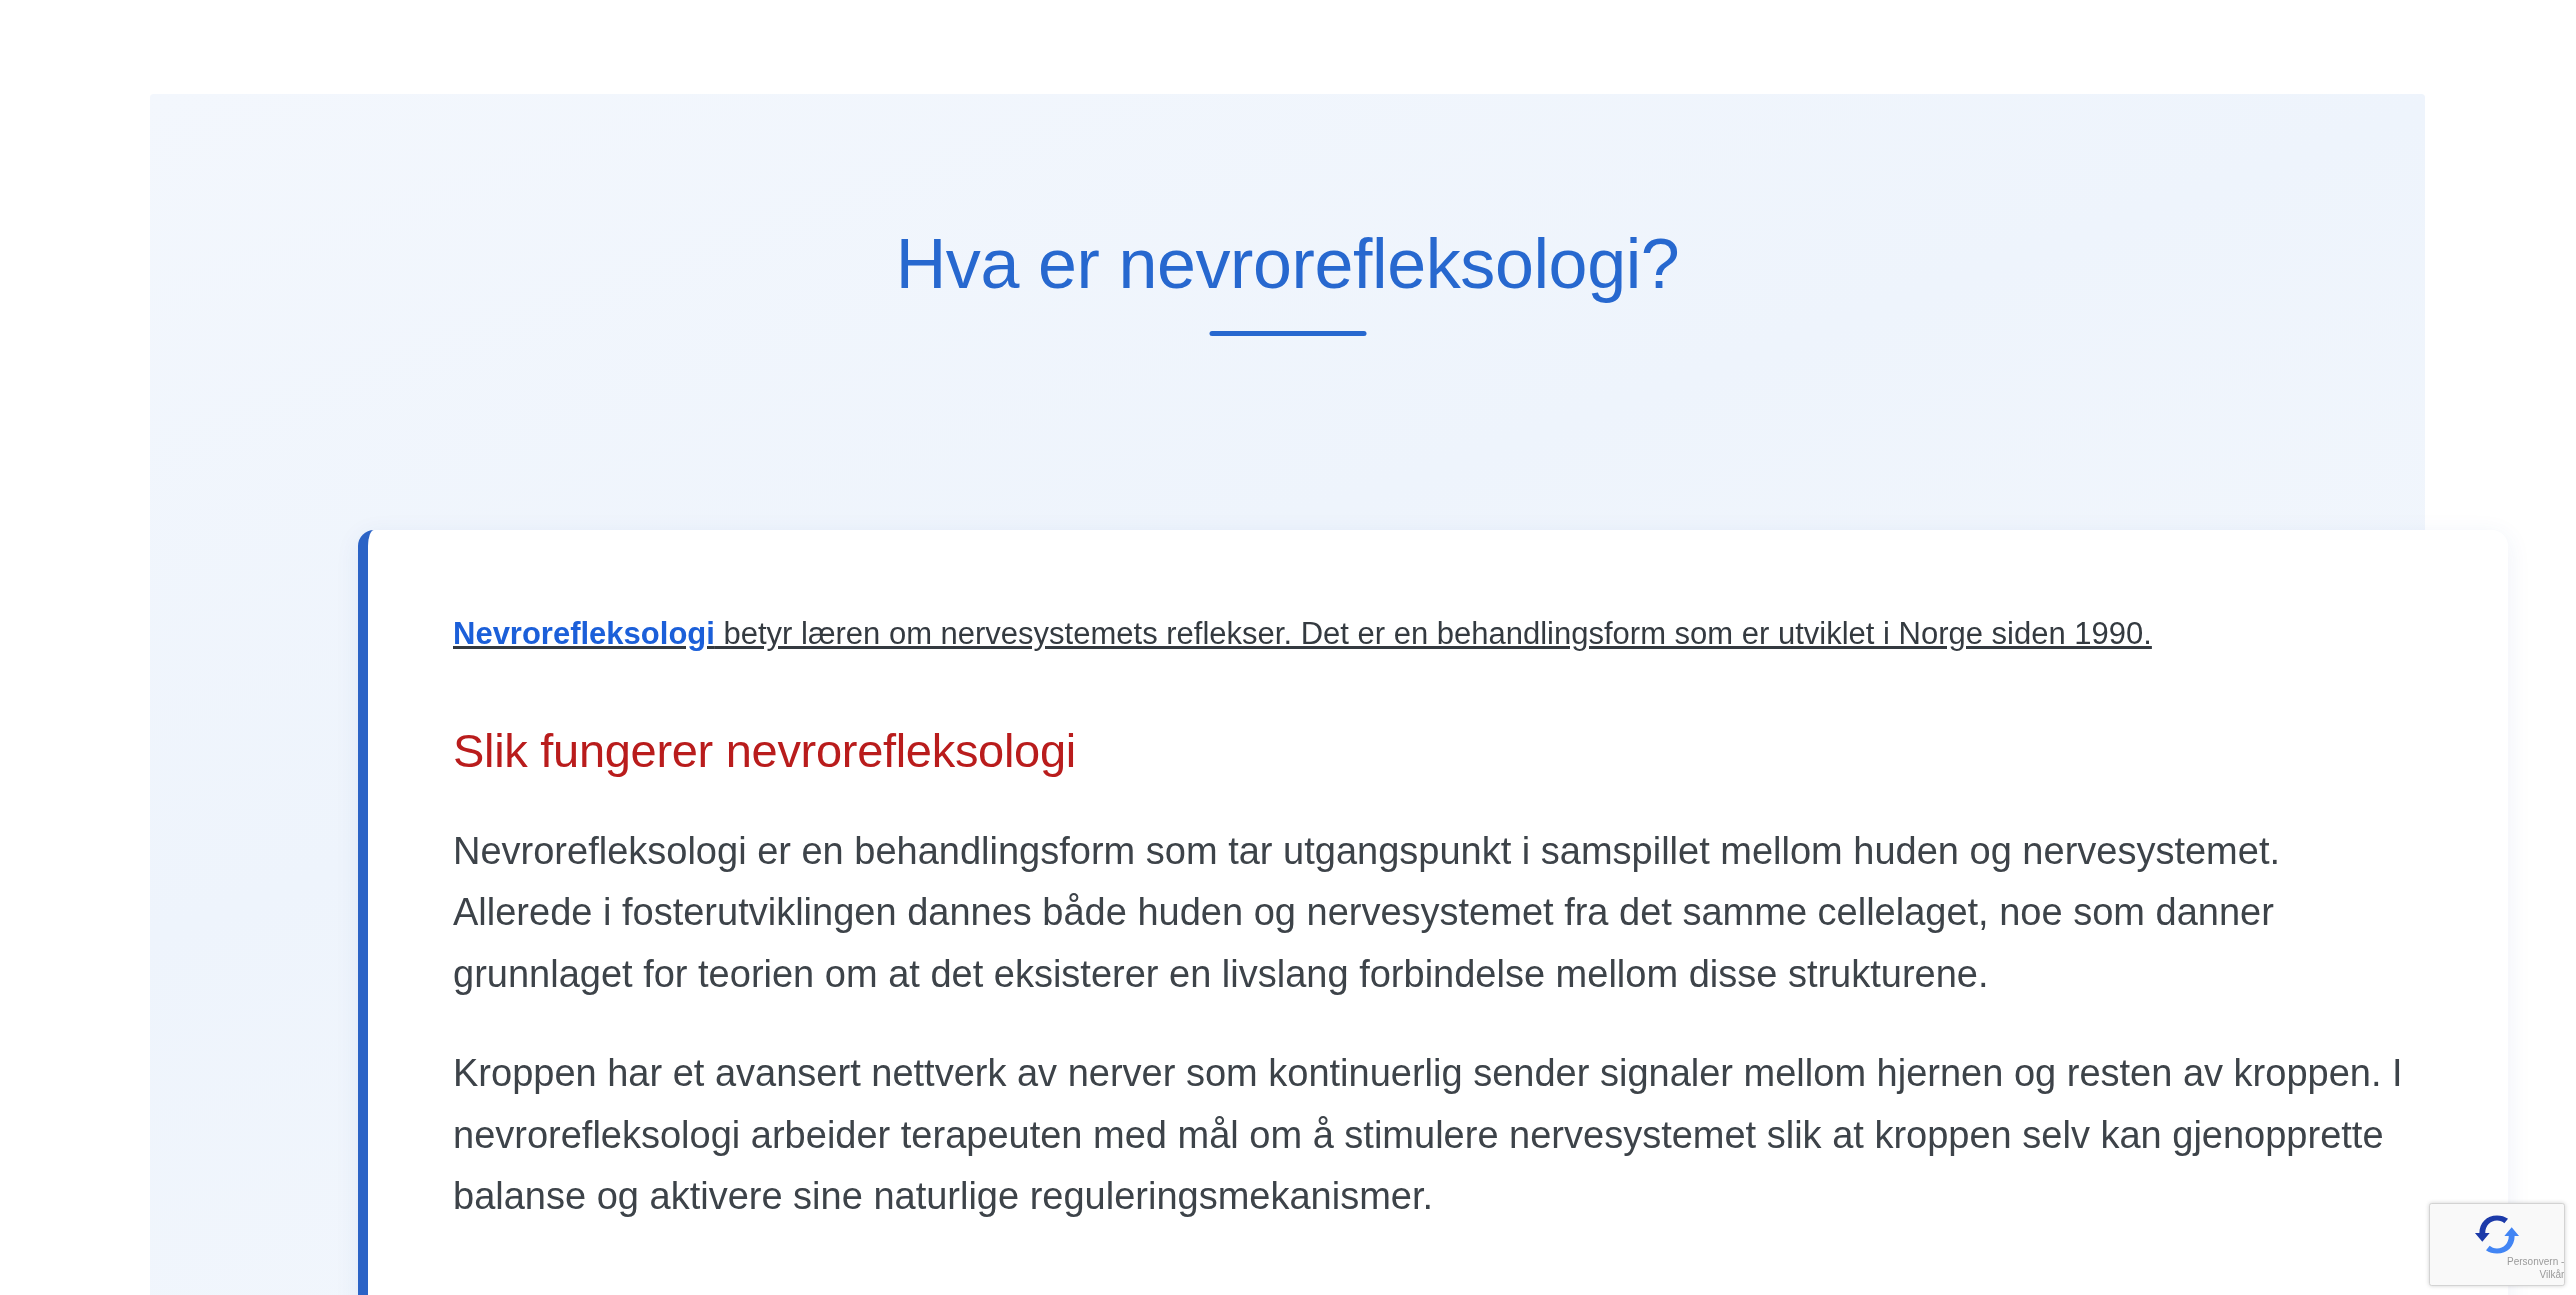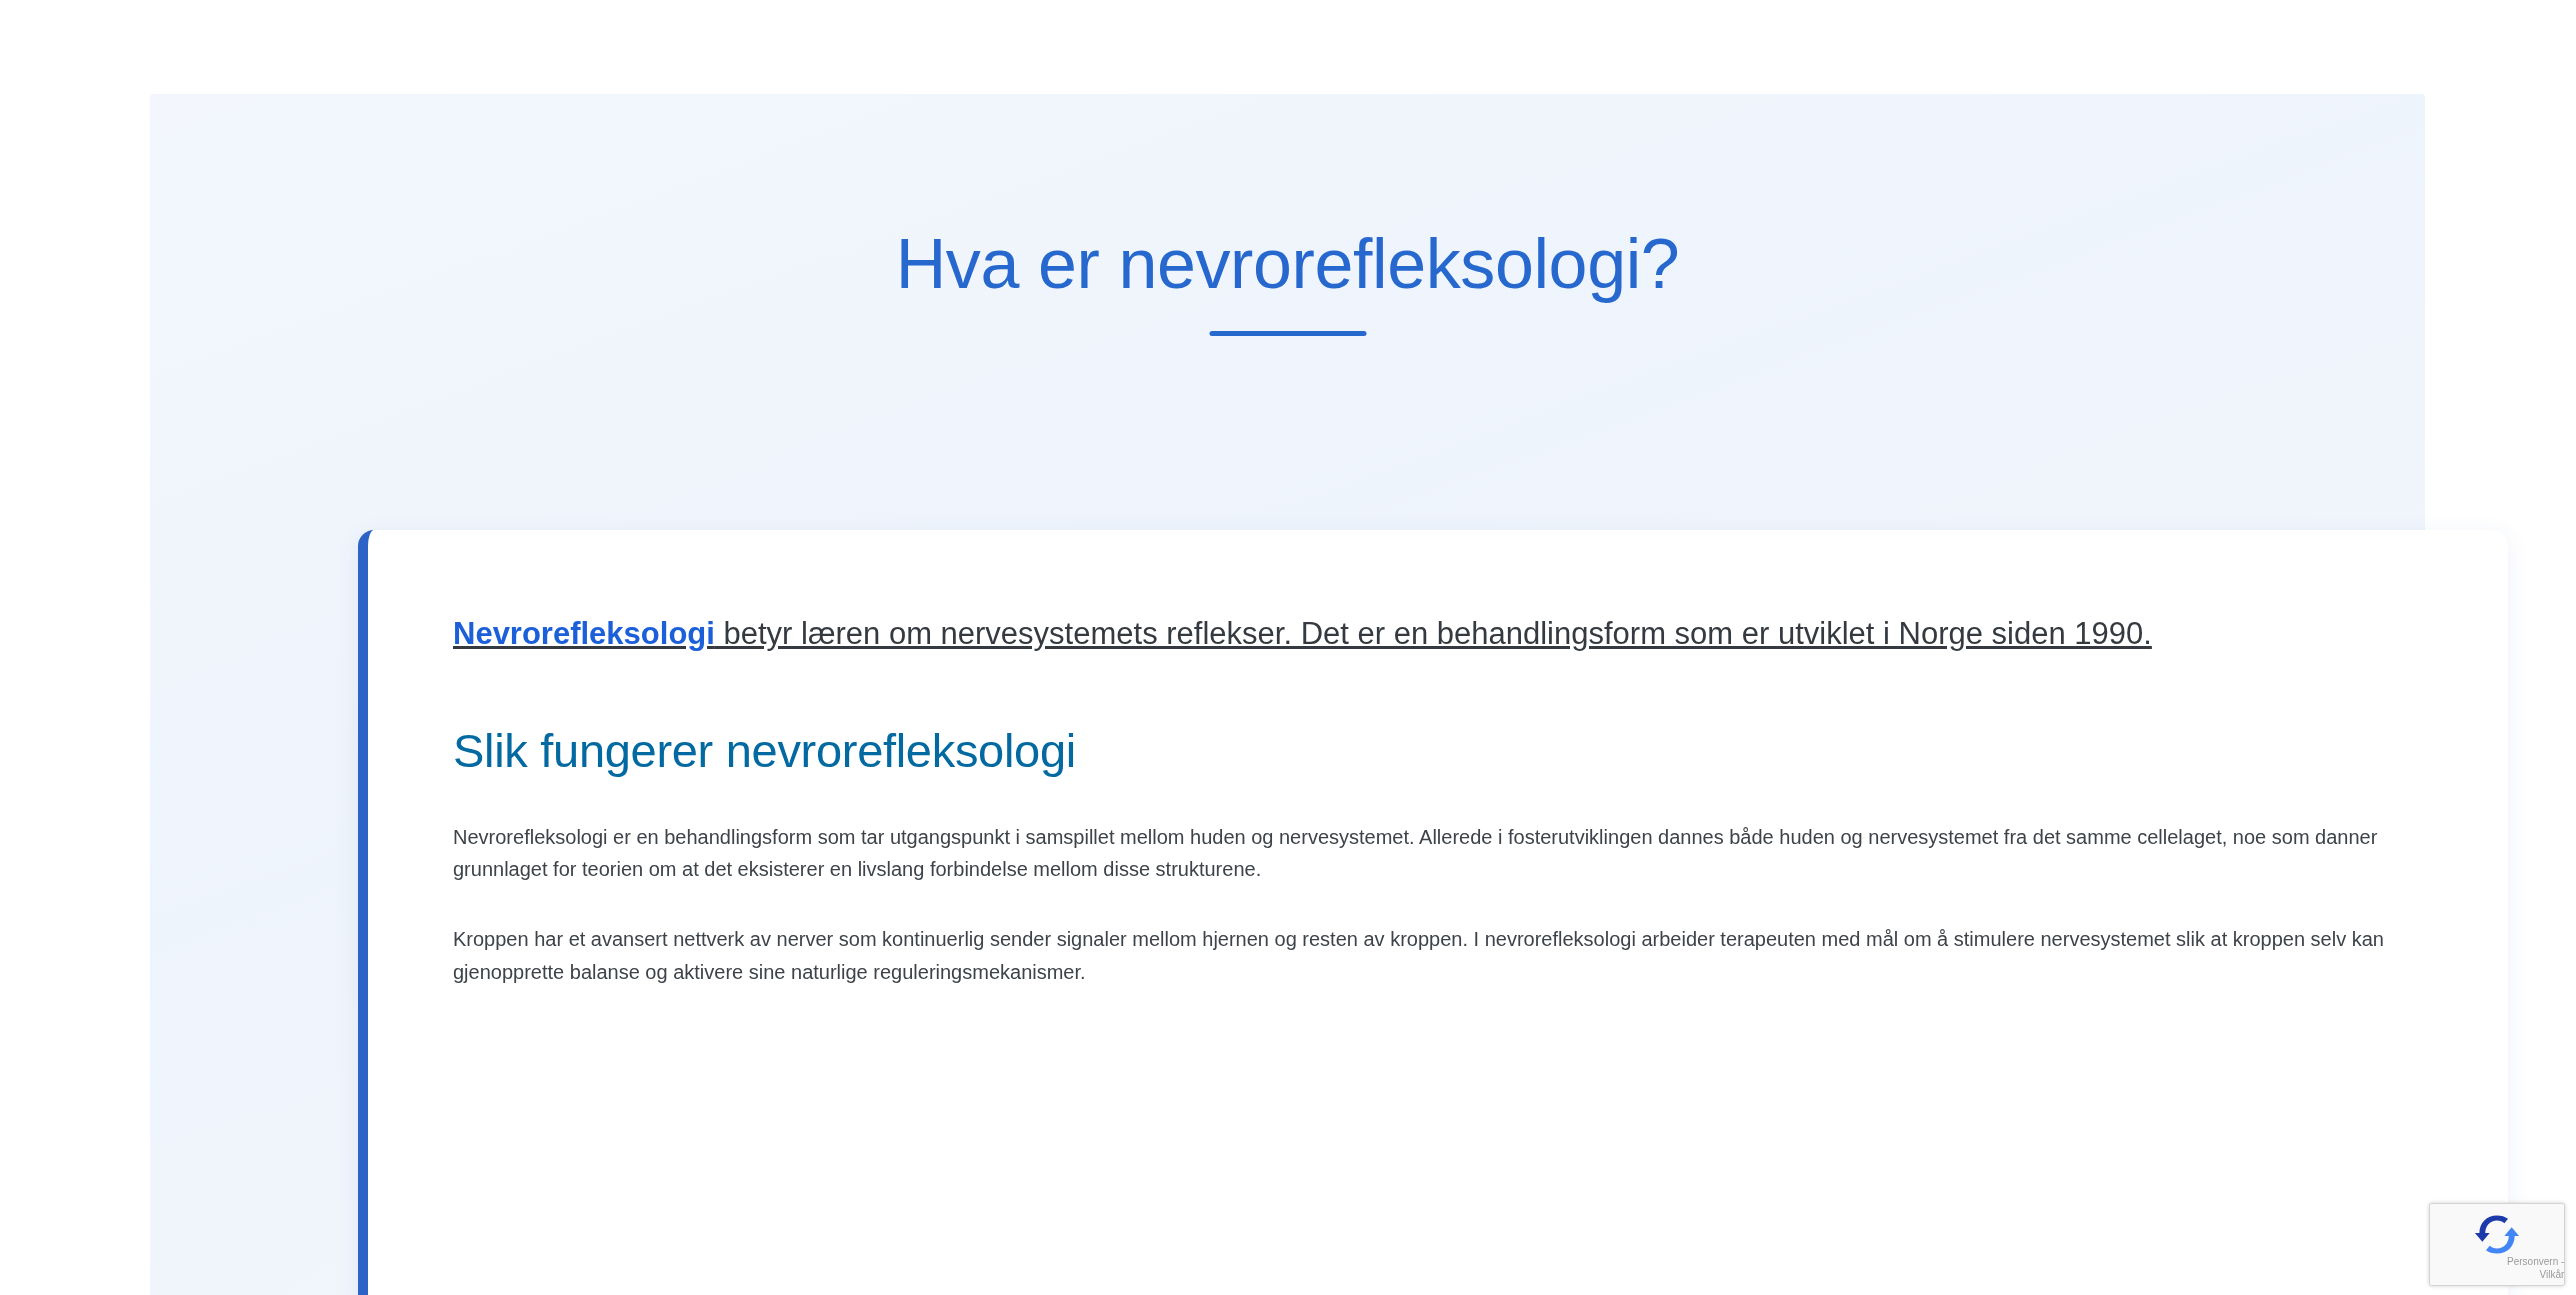--- a/index.html
+++ b/index.html
@@ -91,29 +91,29 @@
   p.lead .term {
     color: #1b5fd9;
     font-weight: bold;
   }
 
   h2.sub {
     margin: 0;
     padding-top: 64px;
     font-size: 47px;
     font-weight: 400;
-    color: #0369a1;
+    color: #b91c1c;
     letter-spacing: -0.3px;
     line-height: 1.2;
   }
 
   p.body {
     margin: 0;
     padding-top: 41px;
-    font-size: 20px;
+    font-size: 38px;
     line-height: 1.62;
     color: #3d4349;
   }
   p.body + p.body {
     padding-top: 38px;
   }
 
   
   .recaptcha-badge {
     position: absolute;

